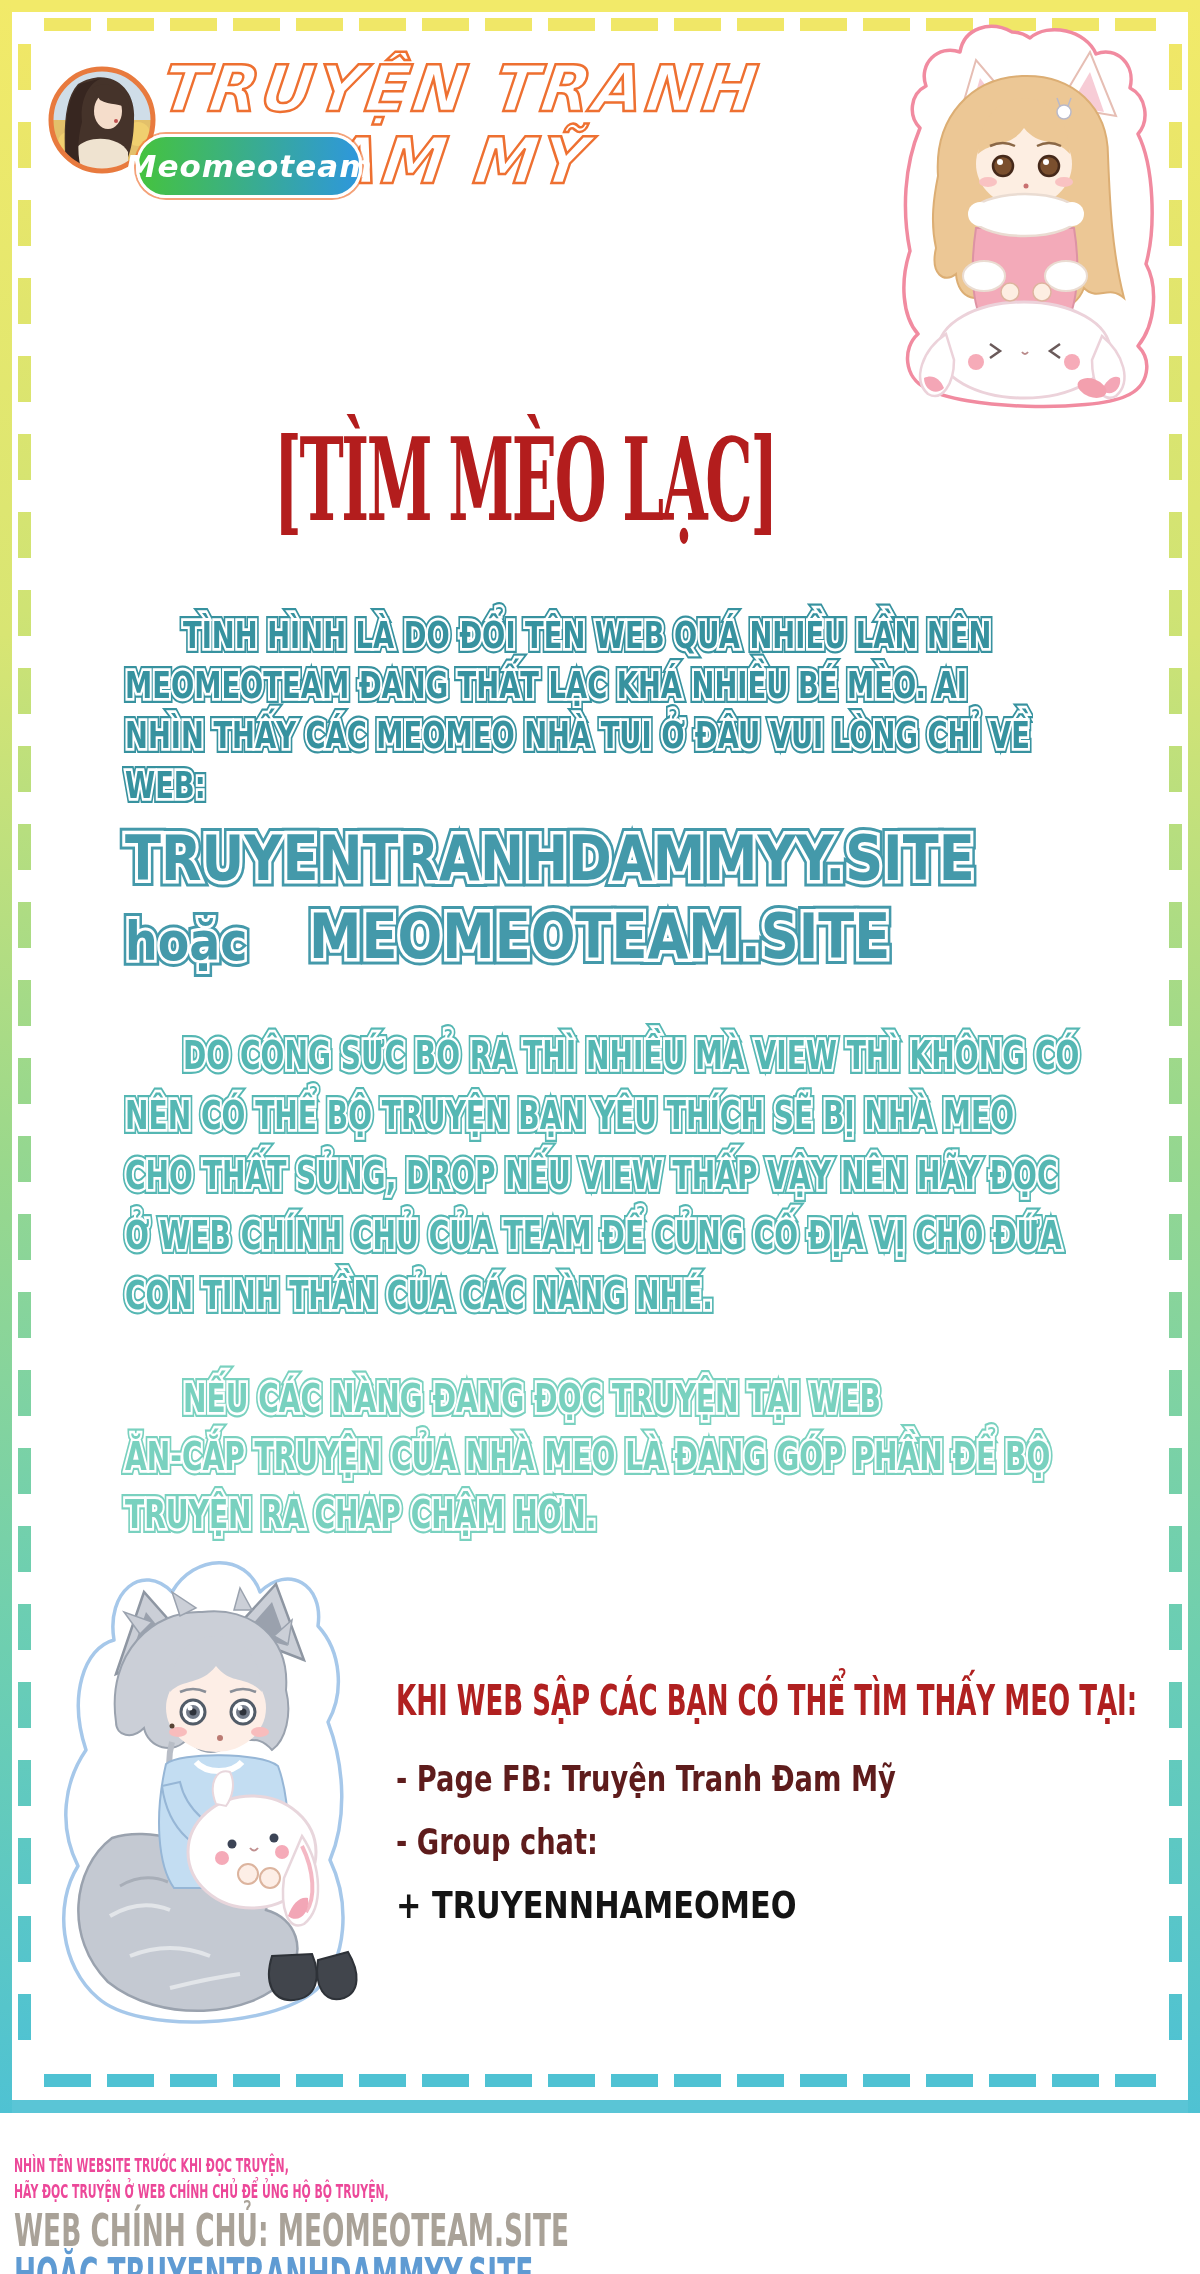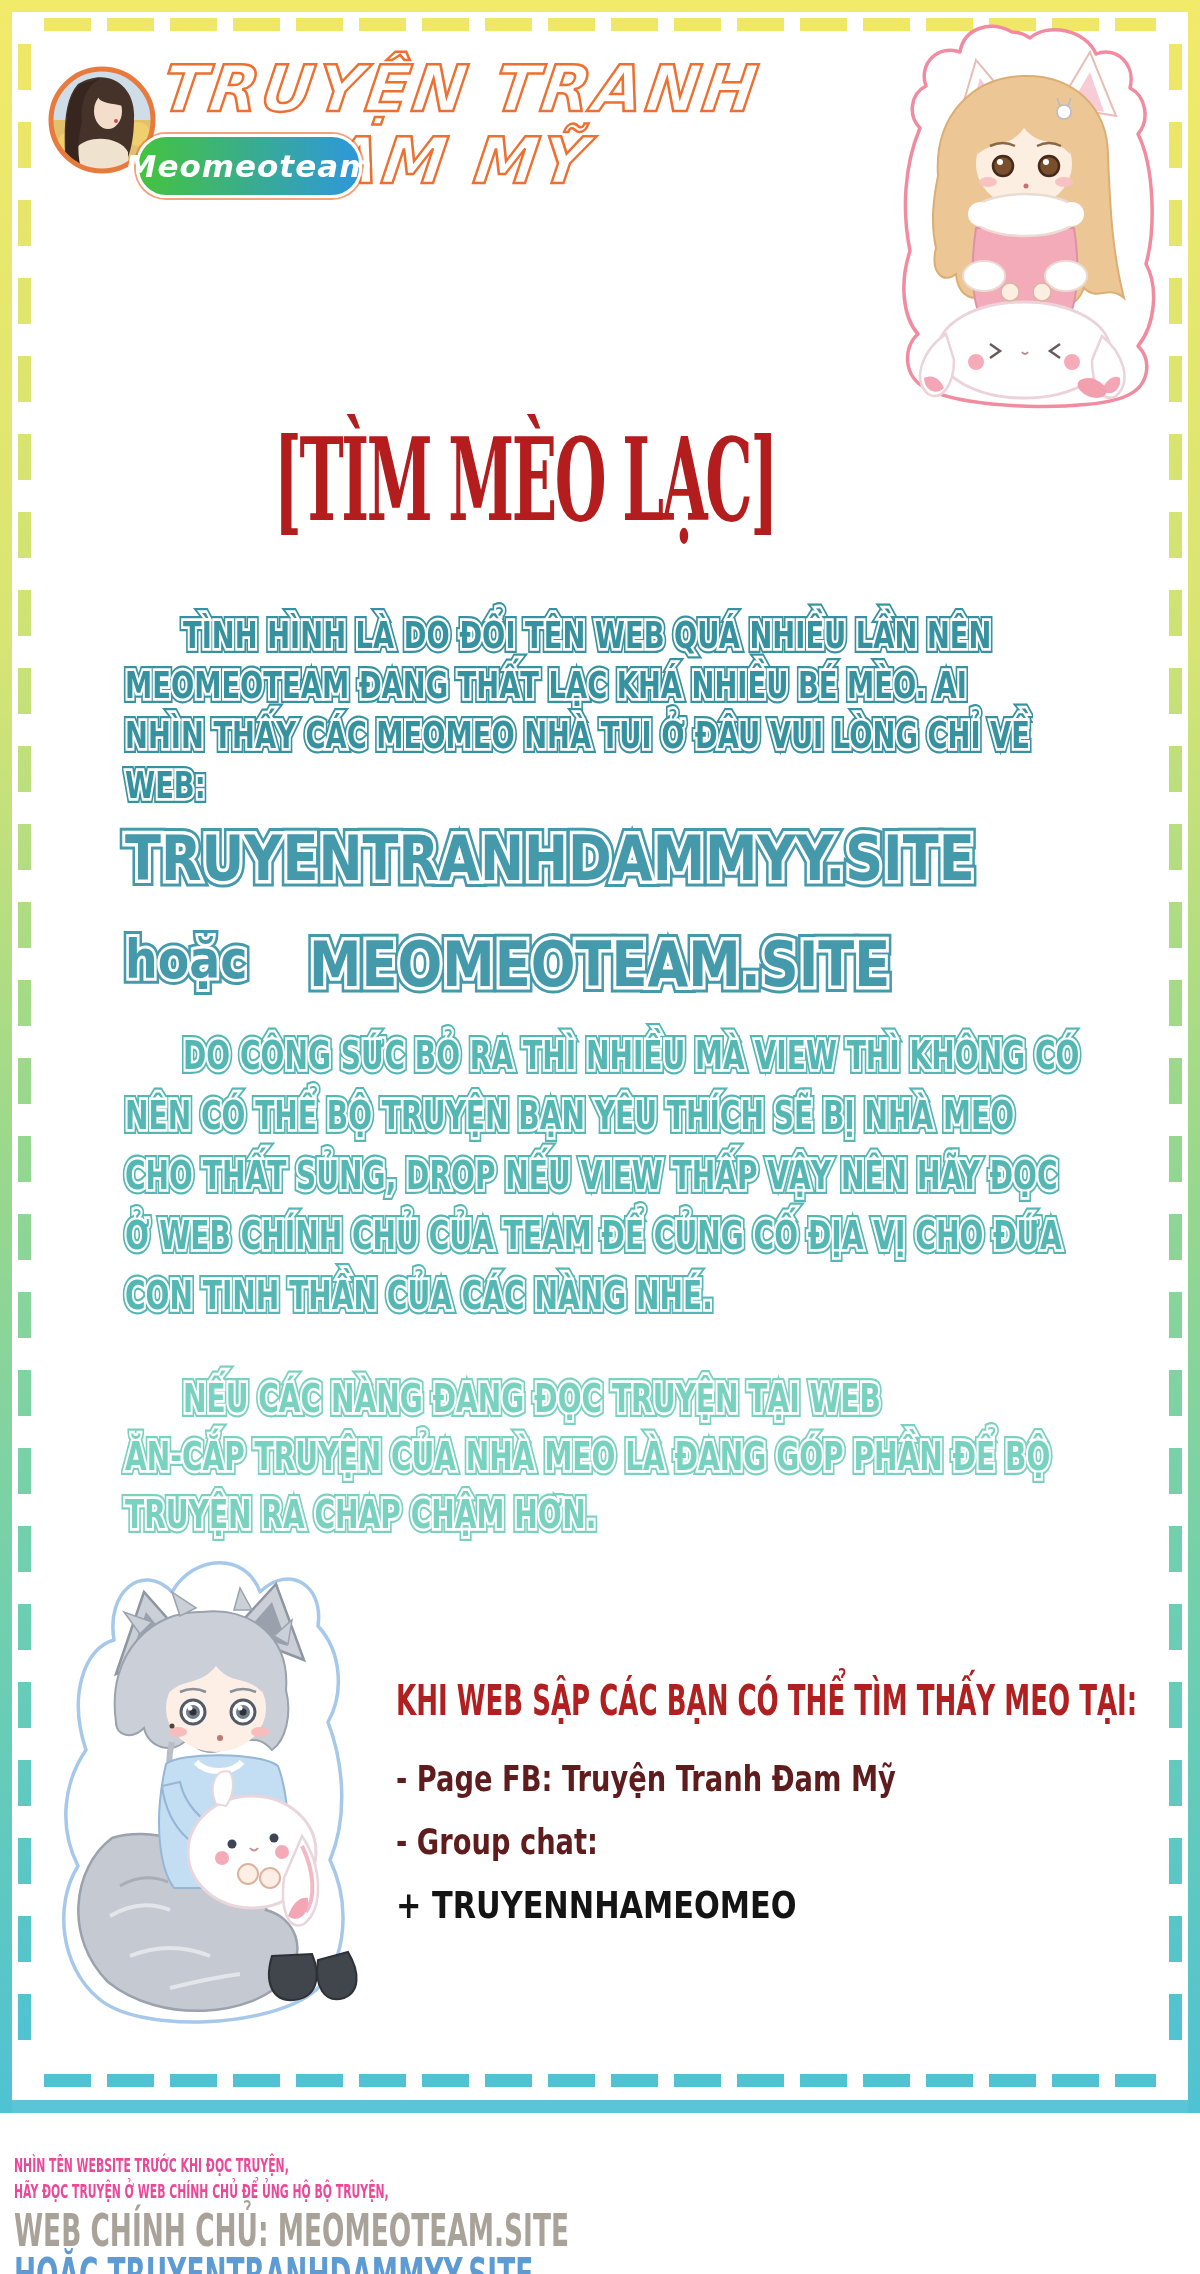--- a/index.html
+++ b/index.html
@@ -50,21 +50,21 @@
   .stxt{display:inline-block;position:relative;z-index:0;font-weight:800;color:var(--c);
     transform:scaleX(var(--sx,.72));transform-origin:0 50%;white-space:pre;}
   .stxt::before{content:attr(data-text);position:absolute;left:0;top:0;z-index:-2;
     color:var(--c);-webkit-text-stroke:var(--so,10px) var(--c);}
   .stxt::after{content:attr(data-text);position:absolute;left:0;top:0;z-index:-1;
     color:#fff;-webkit-text-stroke:var(--sw,5.5px) #fff;}
 
   .intro{left:125px;top:610px;--c:#37929f;font-size:38px;--lh:50px;}
   .sites{left:125px;top:834px;--c:#4499aa;}
   .sites .big{font-size:62px;--sx:.85;--so:13px;--sw:7px;}
-  .sites .row2{display:flex;align-items:flex-start;margin-top:28px;}
+  .sites .row2{display:flex;align-items:flex-end;margin-top:0;}
   .sites .hoac{font-size:54px;--sx:.85;--so:12px;--sw:6px;text-transform:none;}
   .sites .gap{width:40px;}
   .bodytxt{left:125px;top:1026px;--c:#55b7b3;font-size:39px;--lh:60px;}
   .note{left:125px;top:1370px;--c:#79d1bf;font-size:39px;--lh:58px;}
 
   
   .contact{left:352px;top:1676px;width:820px;margin-left:44px;}
   .c-head{font-size:42px;font-weight:800;color:#b02020;margin-bottom:26px;}
   .cond{display:inline-block;transform:scaleX(var(--sx,1));transform-origin:0 50%;white-space:nowrap;}
   .c-item{line-height:57px;}

